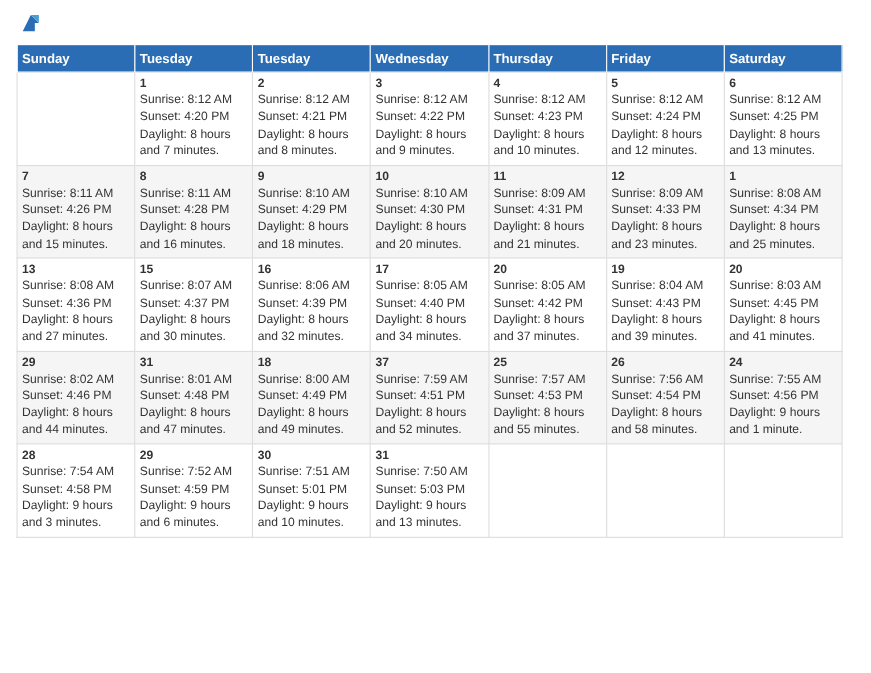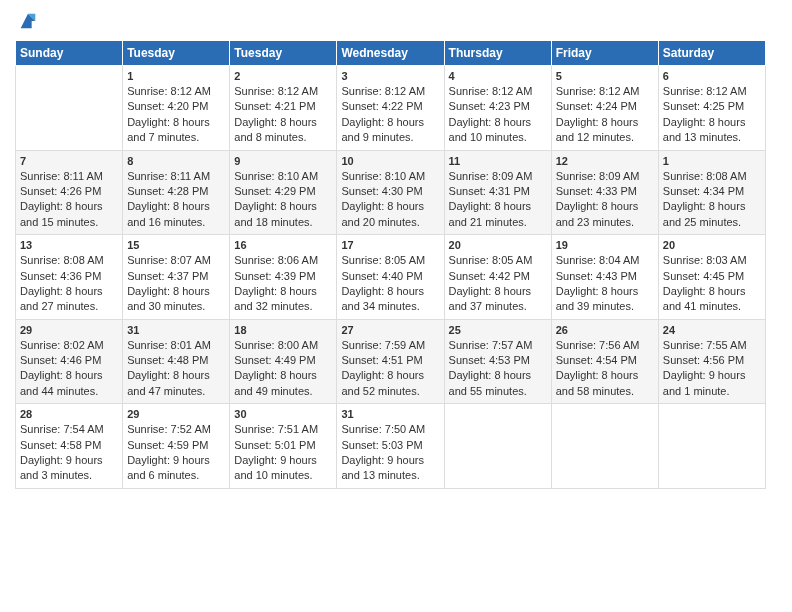--- a/index.html
+++ b/index.html
@@ -228,21 +228,21 @@
           </td>
           <td>
             <span class="day-number">31</span>
             <div class="day-info">Sunrise: 8:01 AM<br>Sunset: 4:48 PM<br>Daylight: 8 hours and 47 minutes.</div>
           </td>
           <td>
             <span class="day-number">18</span>
             <div class="day-info">Sunrise: 8:00 AM<br>Sunset: 4:49 PM<br>Daylight: 8 hours and 49 minutes.</div>
           </td>
           <td>
-            <span class="day-number">27</span>
+            <span class="day-number">37</span>
             <div class="day-info">Sunrise: 7:59 AM<br>Sunset: 4:51 PM<br>Daylight: 8 hours and 52 minutes.</div>
           </td>
           <td>
             <span class="day-number">25</span>
             <div class="day-info">Sunrise: 7:57 AM<br>Sunset: 4:53 PM<br>Daylight: 8 hours and 55 minutes.</div>
           </td>
           <td>
             <span class="day-number">26</span>
             <div class="day-info">Sunrise: 7:56 AM<br>Sunset: 4:54 PM<br>Daylight: 8 hours and 58 minutes.</div>
           </td>

